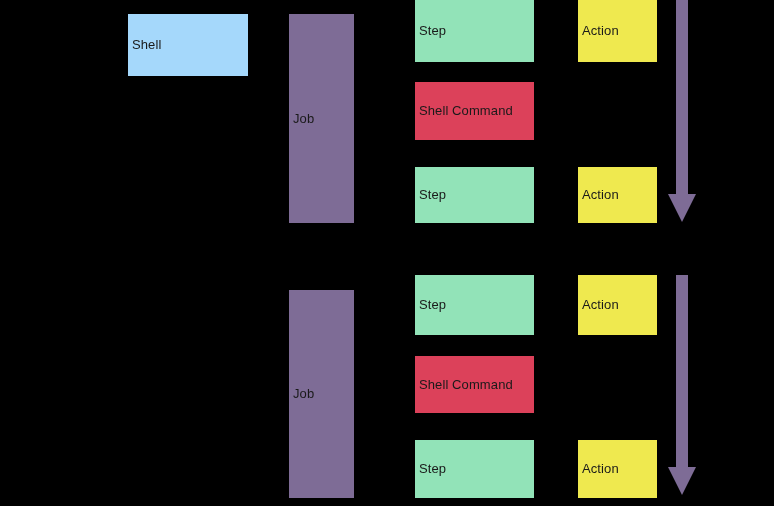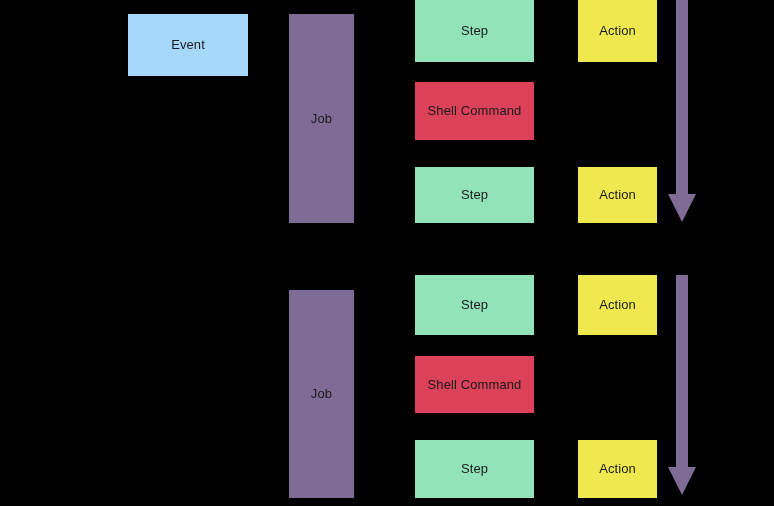--- a/index.html
+++ b/index.html
@@ -16,21 +16,21 @@
     width: 774px;
     height: 506px;
     background: #000000;
     overflow: hidden;
   }
   .node {
     position: absolute;
     box-sizing: border-box;
     display: flex;
     align-items: center;
-    justify-content: center;
+    justify-content: flex-start;
     text-align: center;
     color: #1a1a1a;
     font-size: 13px;
     line-height: 1.2;
     font-family: "Liberation Sans", sans-serif;
     letter-spacing: 0.1px;
     user-select: none;
   }
   .node-label {
     display: block;
@@ -41,21 +41,21 @@
   }
   .arrow-wrap svg {
     display: block;
   }
 </style>
 </head>
 <body>
 
 <div id="canvas" style="background: rgb(0, 0, 0);">
     <div class="node" style="left: 128px; top: 14px; width: 120px; height: 62px; background: rgb(165, 216, 251); color: rgb(26, 26, 26);">
-      <span class="node-label">Event</span>
+      <span class="node-label">Shell</span>
     </div>
     <div class="node" style="left: 289px; top: 14px; width: 65px; height: 209px; background: rgb(126, 108, 150); color: rgb(26, 26, 26);">
       <span class="node-label">Job</span>
     </div>
     <div class="node" style="left: 415px; top: 0px; width: 119px; height: 62px; background: rgb(146, 227, 184); color: rgb(26, 26, 26);">
       <span class="node-label">Step</span>
     </div>
     <div class="node" style="left: 578px; top: 0px; width: 79px; height: 62px; background: rgb(239, 233, 79); color: rgb(26, 26, 26);">
       <span class="node-label">Action</span>
     </div>

